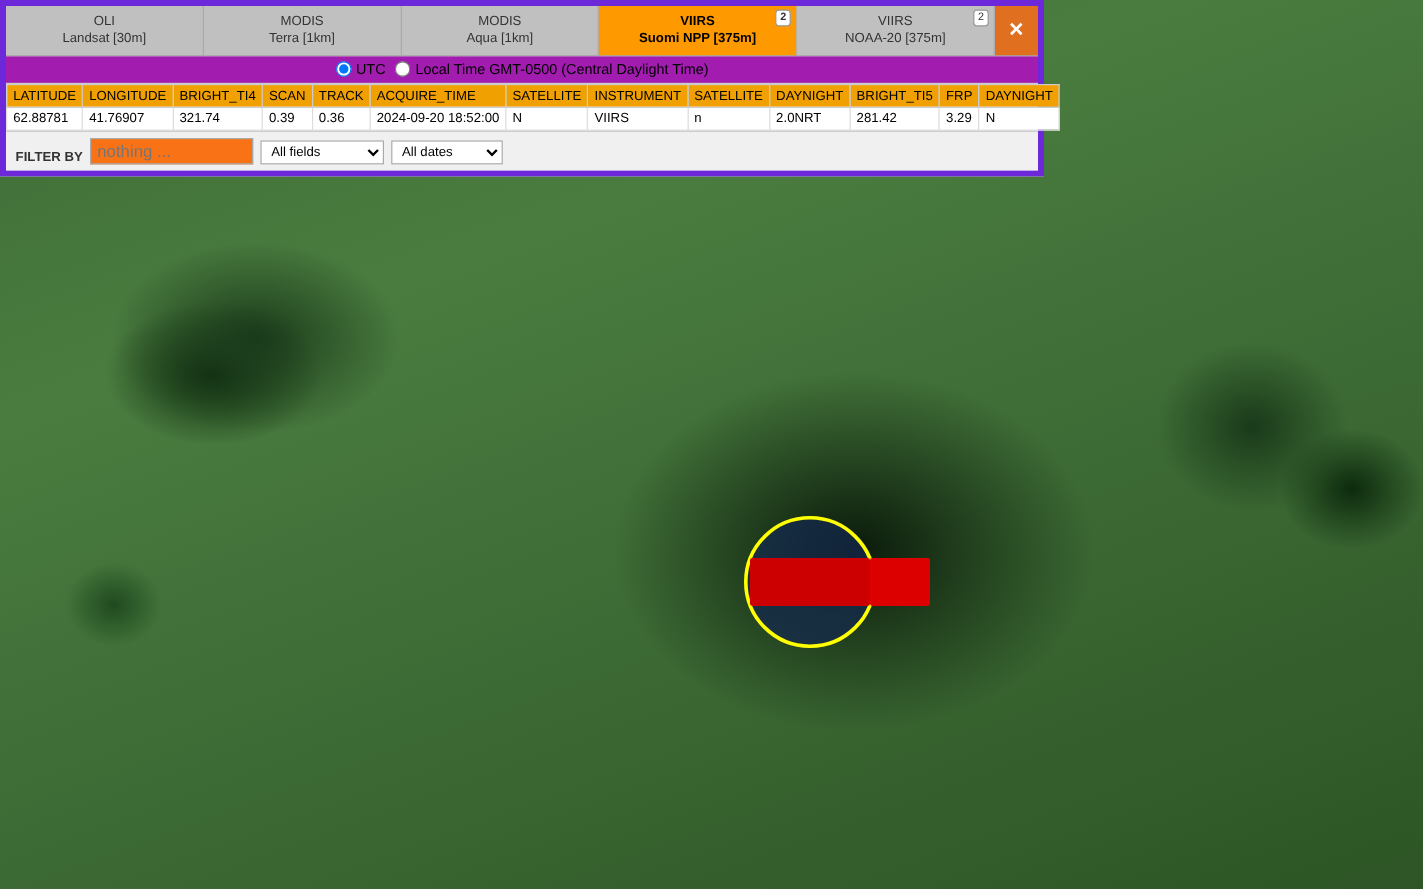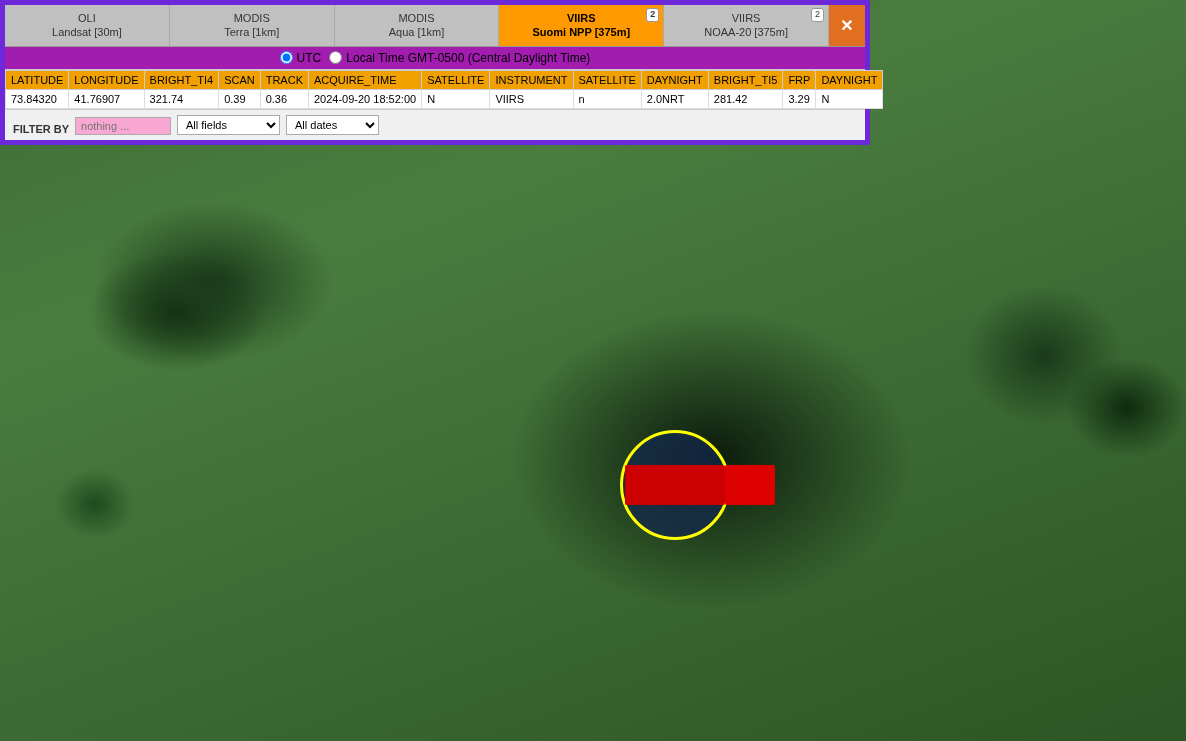--- a/index.html
+++ b/index.html
@@ -174,25 +174,25 @@
       gap: 6px;
       font-size: 11px;
     }
 
     .filter-label {
       font-weight: bold;
       color: #333;
     }
 
     .filter-input {
-      width: 96px;
+      width: 136px;
       padding: 2px 5px;
       border: 1px solid #aaa;
-      font-size: 11px;
-      background: #f9a8d4;
+      font-size: 14px;
+      background: #f97316;
     }
 
     .filter-select {
       padding: 2px 4px;
       border: 1px solid #aaa;
       font-size: 11px;
       background: #fff;
       cursor: pointer;
     }
   </style>
@@ -261,21 +261,21 @@
         <th>INSTRUMENT</th>
         <th>SATELLITE</th>
         <th>DAYNIGHT</th>
         <th>BRIGHT_TI5</th>
         <th>FRP</th>
         <th>DAYNIGHT</th>
       </tr>
     </thead>
     <tbody id="table-body">
     <tr>
-          <td>73.84320</td>
+          <td>62.88781</td>
           <td>41.76907</td>
           <td>321.74</td>
           <td>0.39</td>
           <td>0.36</td>
           <td>2024-09-20 18:52:00</td>
           <td>N</td>
           <td>VIIRS</td>
           <td>n</td>
           <td>2.0NRT</td>
           <td>281.42</td>

